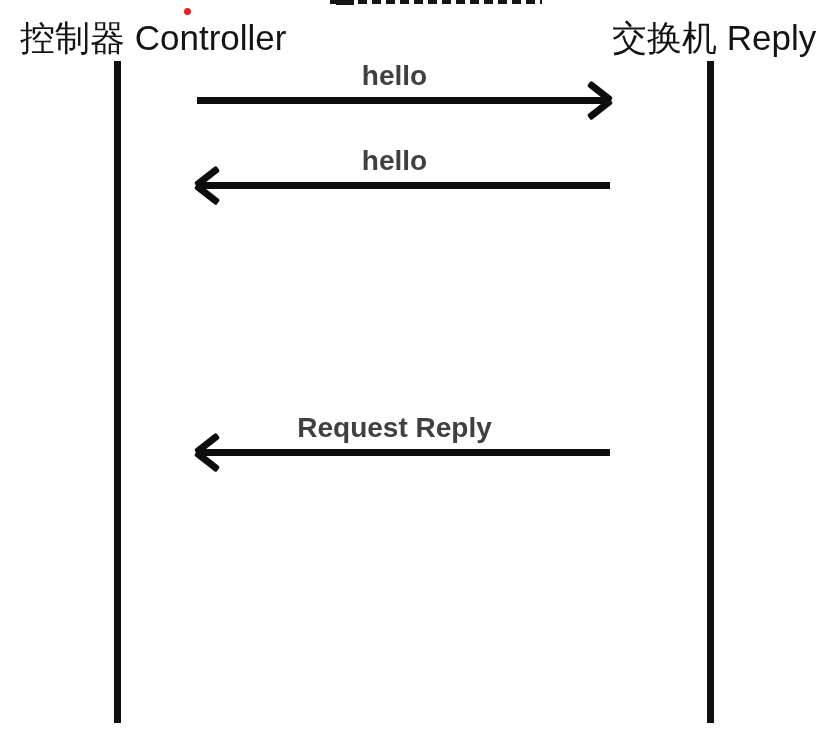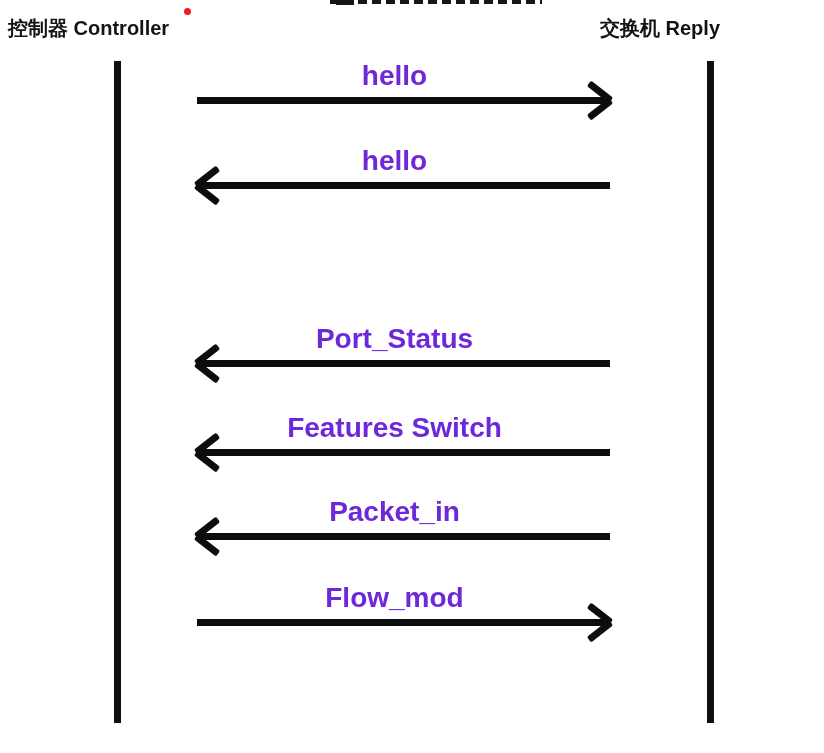--- a/index.html
+++ b/index.html
@@ -18,37 +18,37 @@
   .top-artifact::before {
     content:""; position:absolute; left:6px; top:0; width:18px; height:5px; background:#161616;
   }
 
   .red-dot {
     position:absolute; left:184px; top:8px; width:7px; height:7px;
     border-radius:50%; background:#e8211d;
   }
 
   .actor {
-    position:absolute; top:15px; font-size:20px; font-weight:bold;
-    white-space:nowrap; letter-spacing:0px; color:#141414;
+    position:absolute; top:15px; font-size:35px; font-weight:normal;
+    white-space:nowrap; letter-spacing:0px; color:#141414;margin-left:12px;
   }
   .actor.left  { left:8px; }
   .actor.right { left:600px; }
 
   .lifeline {
     position:absolute; top:61px; width:7px; height:662px; background:#0f0f0f;
   }
   .lifeline.left  { left:114px; }
   .lifeline.right { left:707px; }
 
   .msg { position:absolute; left:197px; width:413px; }
   .msg-label {
     position:relative; left:-9px;
     text-align:center; font-size:28px; font-weight:bold;
-    line-height:34px; white-space:nowrap; color:#6d28d9;
+    line-height:34px; white-space:nowrap; color:#404040;
   }
   .arrow { position:absolute; left:0; right:0; top:38px; height:7px; }
   .shaft { position:absolute; top:0; height:7px; background:#0d0d0d; }
   .arm {
     position:absolute; top:0; width:28px; height:7px; background:#0d0d0d;
     border-radius:2px; display:block;
   }
   .arrow[data-dir="right"] .shaft { left:0; right:4px; }
   .arrow[data-dir="right"] .arm   { right:-1px; transform-origin:100% 50%; }
   .arrow[data-dir="right"] .arm-up { transform:rotate(38deg); }
@@ -85,50 +85,26 @@
   <div class="msg" style="top:144px">
     <div class="msg-label">hello</div>
     <div class="arrow" data-dir="left">
       <i class="shaft"></i>
       <i class="arm arm-up"></i>
       <i class="arm arm-dn"></i>
     </div>
   </div>
 
 
-  <div class="msg" style="top:322px">
-    <div class="msg-label">Port_Status</div>
+
+  <div class="msg" style="top:411px">
+    <div class="msg-label">Request Reply</div>
     <div class="arrow" data-dir="left">
       <i class="shaft"></i>
       <i class="arm arm-up"></i>
       <i class="arm arm-dn"></i>
     </div>
   </div>
 
-  <div class="msg" style="top:411px">
-    <div class="msg-label">Features Switch</div>
-    <div class="arrow" data-dir="left">
-      <i class="shaft"></i>
-      <i class="arm arm-up"></i>
-      <i class="arm arm-dn"></i>
-    </div>
-  </div>
 
-  <div class="msg" style="top:495px">
-    <div class="msg-label">Packet_in</div>
-    <div class="arrow" data-dir="left">
-      <i class="shaft"></i>
-      <i class="arm arm-up"></i>
-      <i class="arm arm-dn"></i>
-    </div>
-  </div>
-
-  <div class="msg" style="top:581px">
-    <div class="msg-label">Flow_mod</div>
-    <div class="arrow" data-dir="right">
-      <i class="shaft"></i>
-      <i class="arm arm-up"></i>
-      <i class="arm arm-dn"></i>
-    </div>
-  </div>
 
 
 </div>
 
 </body></html>

